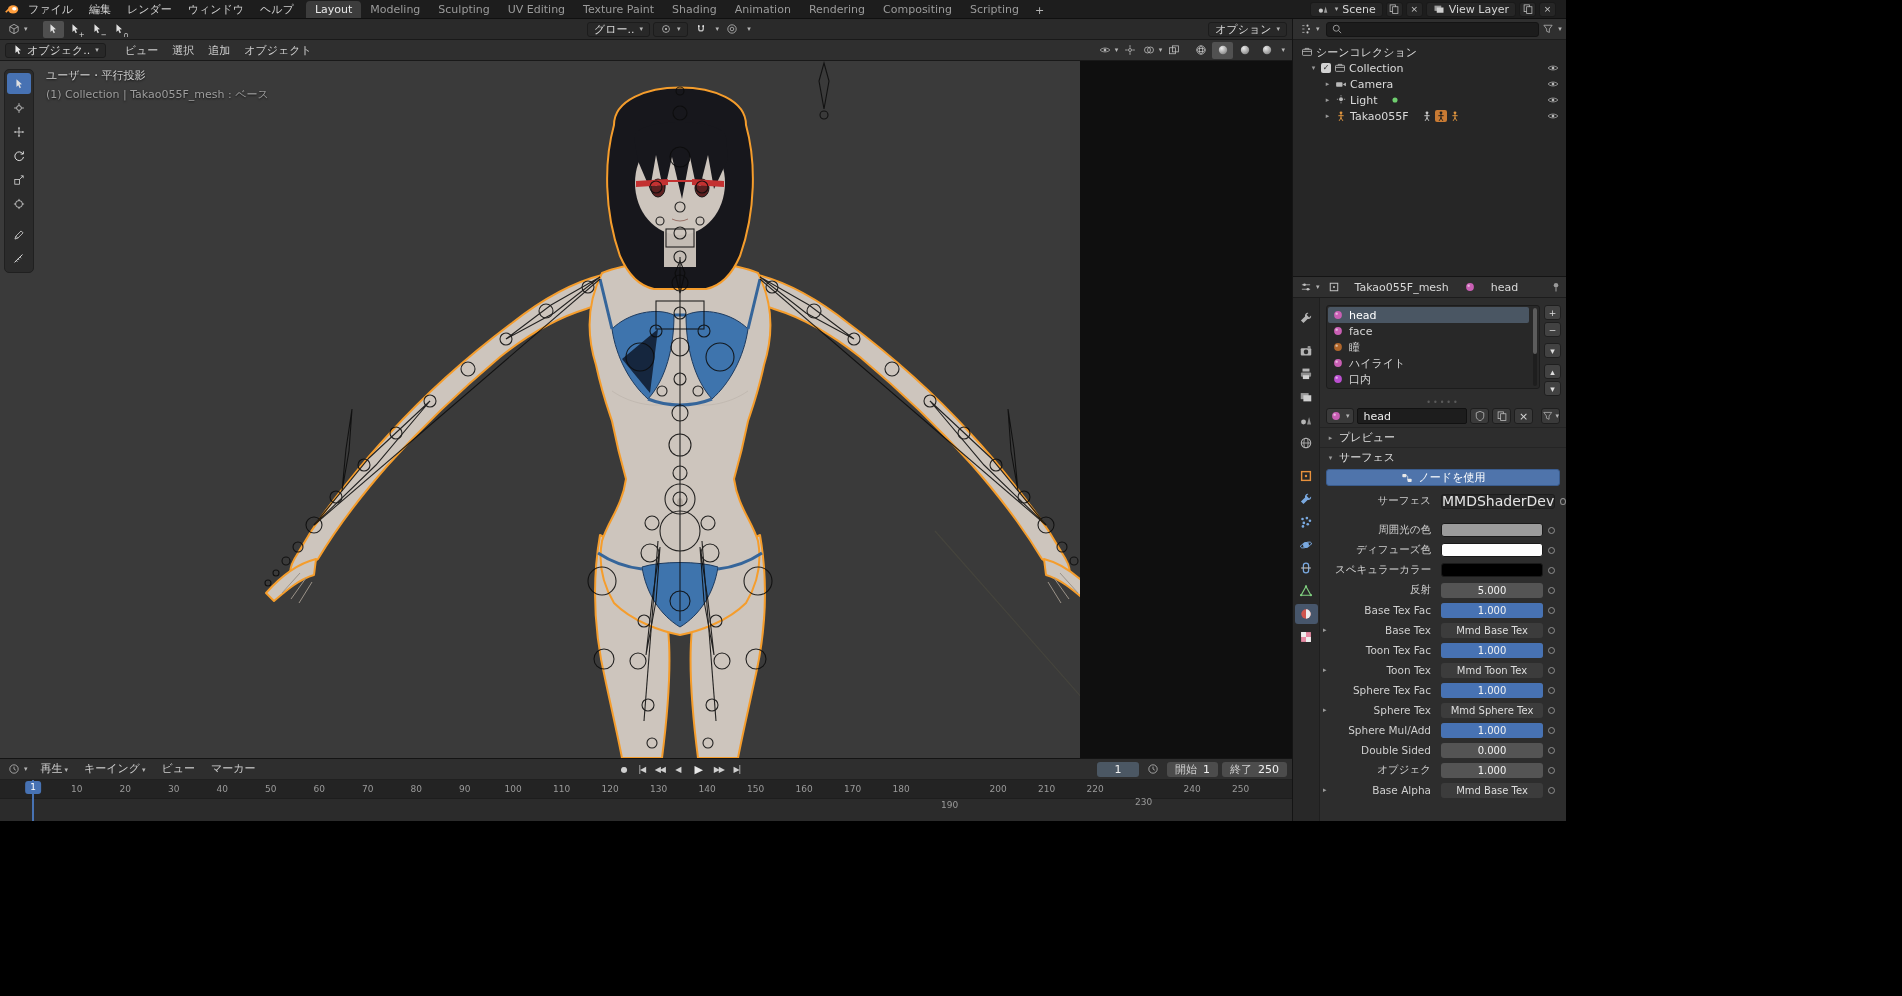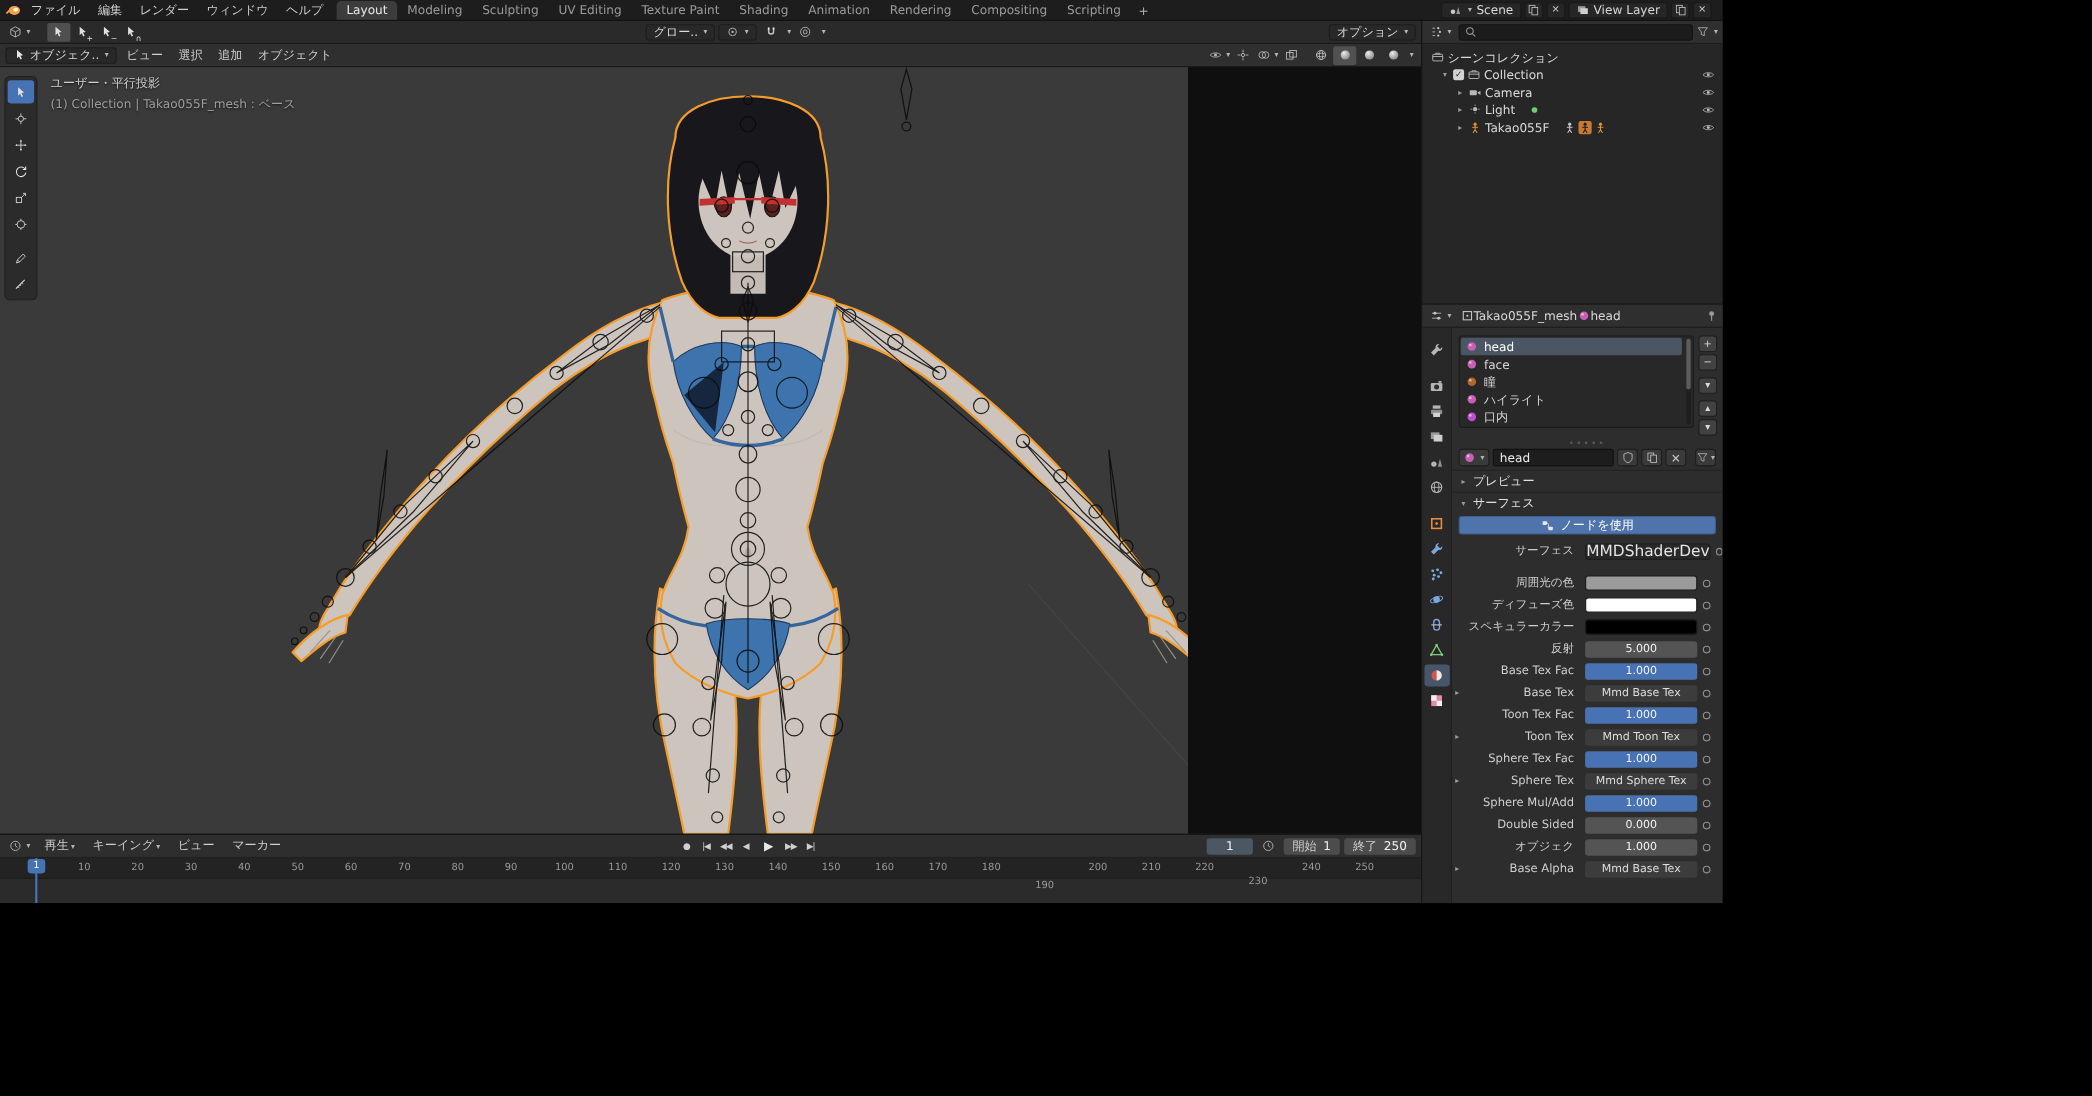--- a/index.html
+++ b/index.html
@@ -29,21 +29,21 @@
   .ed-btn{display:flex;align-items:center;gap:2px;padding:1px 3px;border-radius:3px}
   #select-mode-group{display:flex;gap:1px;margin-left:8px}
   .selbtn{width:21px;height:17px;border-radius:2px;display:flex;align-items:center;justify-content:center;position:relative}
   .selbtn.active{background:#4f4f4f}
   .selbtn .bdg{position:absolute;right:1px;bottom:-1px;font-size:7px;color:#e0e0e0}
   .dd{display:flex;align-items:center;gap:3px;background:#282828;border:1px solid #1c1c1c;border-radius:3px;height:15px;padding:0 6px;color:#d8d8d8;white-space:nowrap}
   .hbtn{min-width:20px;height:17px;display:flex;align-items:center;justify-content:center;border-radius:2px;gap:2px}
   .cgroup{display:flex;align-items:center;gap:3px}
 
   
-  #view-header{left:0;top:40px;width:1292px;height:21px;background:#2f2f2f;border-bottom:1px solid #191919;display:flex;align-items:center;padding:0 5px;gap:2px}
+  #view-header{left:0;top:40px;width:1292px;height:21px;background:#2f2f2f;border-bottom:1px solid #191919;display:flex;align-items:center;padding:0 5px;gap:12px}
   #view-menus{display:flex}
   #view-menus .menu-item{line-height:21px;padding:0 7px}
   .right-cluster{display:flex;align-items:center;gap:2px;margin-right:2px}
   .shade-btn{width:21px;height:17px;display:flex;align-items:center;justify-content:center;border-radius:2px}
   .shade-btn.active{background:#515151}
 
   
   #viewport{left:0;top:61px;width:1080px;height:697px;background:#3a3a3a}
   #scene-svg{position:absolute;left:0;top:0;width:1292px;height:697px}
   .view-info{position:absolute;left:46px;top:7px;text-shadow:0 1px 2px rgba(0,0,0,.75)}
@@ -84,21 +84,21 @@
   .tri{width:9px;text-align:center;font-size:7px;color:#9a9a9a}
   .ol-name{color:#dadada;white-space:nowrap}
   .ol-spacer{flex:1}
   .oli{display:flex;align-items:center;justify-content:center}
   .cb{width:10px;height:10px;background:#d2d2d2;border-radius:2px;color:#1d1d1d;font-size:8px;line-height:10px;text-align:center;font-weight:bold}
   .badges{display:flex;gap:2px;margin-left:9px;align-items:center}
   .badge-box{background:#c87a33;border-radius:2px;display:flex}
 
   
   #props{left:1292px;top:277px;width:274px;height:544px;background:#2d2d2d;border-left:1px solid #141414}
-  .crumb{display:flex;align-items:center;gap:0;color:#d8d8d8;padding-left:2px;white-space:nowrap}
+  .crumb{display:flex;align-items:center;gap:15px;color:#d8d8d8;padding-left:2px;white-space:nowrap}
   #props-body{display:flex;height:523px}
   #props-tabs{width:27px;background:#282828;display:flex;flex-direction:column;align-items:center;padding-top:10px;gap:3px;border-right:1px solid #1f1f1f}
   .ptab{width:23px;height:20px;display:flex;align-items:center;justify-content:center;border-radius:3px}
   .ptab.active{background:#47566b}
   .ptab-gap{height:7px}
   #props-content{flex:1;overflow:hidden}
   .slots-wrap{display:flex;gap:4px;padding:7px 5px 2px 6px}
   #slot-list{flex:1;background:#282828;border:1px solid #1c1c1c;border-radius:3px;height:84px;overflow:hidden;position:relative;padding:1px 10px 1px 1px}
   .slot-row{display:flex;align-items:center;gap:5px;height:16px;padding:0 4px;border-radius:2px}
   .slot-row.sel{background:#4a5663;color:#fff}

